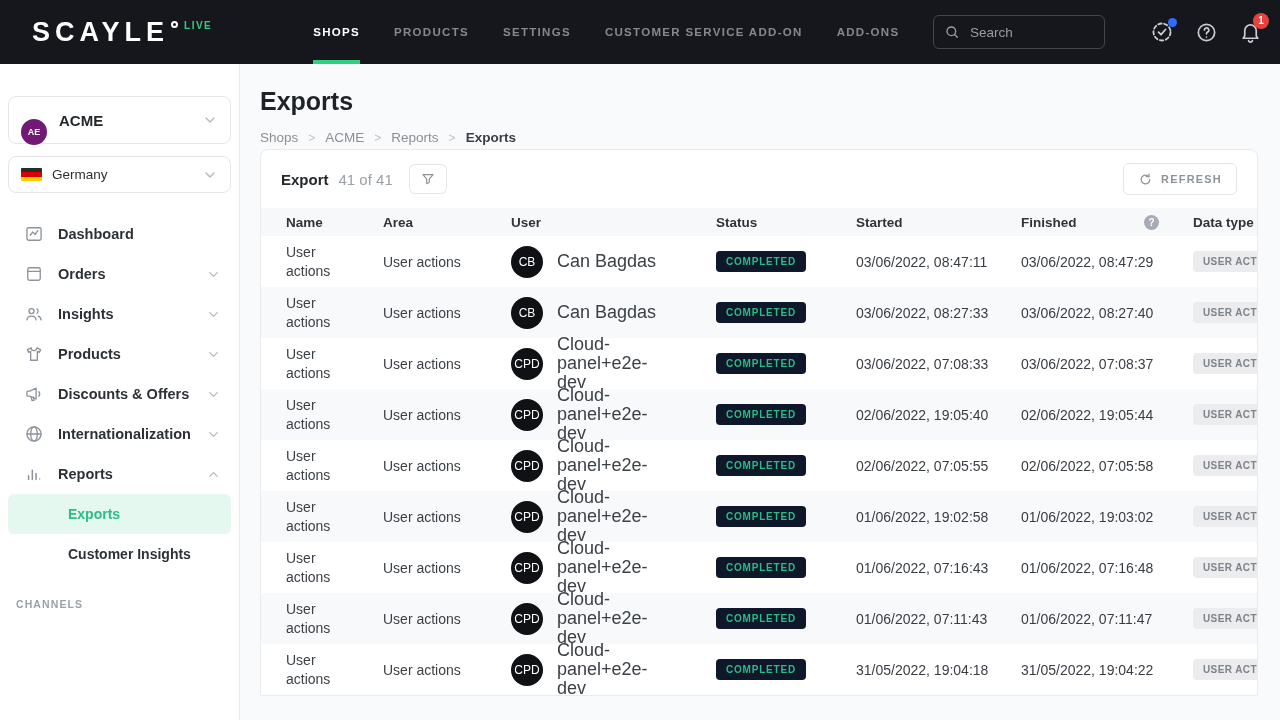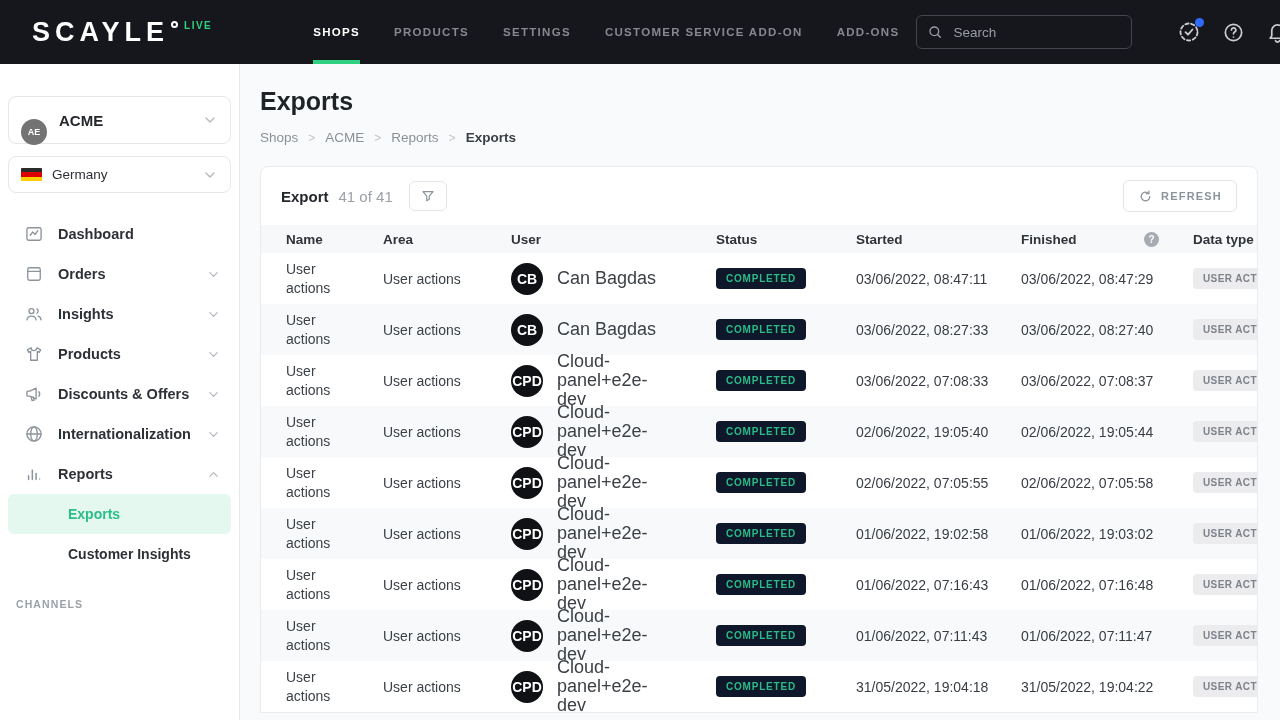--- a/index.html
+++ b/index.html
@@ -24,21 +24,21 @@
   .topnav-item {
     height:100%; display:flex; align-items:center; padding:0 17px;
     color:#85898f; font-size:11.5px; font-weight:bold; letter-spacing:1.3px;
     position:relative; cursor:pointer; white-space:nowrap;
   }
   .topnav-item.active { color:#fff; }
   .topnav-item.active::after {
     content:""; position:absolute; left:17px; right:17px; bottom:0; height:4px; background:#2fd180;
   }
   .searchbox {
-    margin-left:auto; width:216px; height:34px; border:1px solid #43464c; border-radius:6px;
+    margin-left:auto; width:172px; height:34px; border:1px solid #43464c; border-radius:6px;
     display:flex; align-items:center; padding:0 10px; color:#9a9ea5; gap:8px; flex:none;
   }
   .searchbox input {
     background:transparent; border:none; outline:none; color:#d4d6d9; font-size:13.5px; width:100%;
     font-family:"Liberation Sans", sans-serif;
   }
   .searchbox input::placeholder { color:#9a9ea5; }
   .topbar-icons { display:flex; align-items:center; margin:0 18px 0 24px; color:#c9ccd0; }
   .tb-icon { position:relative; margin-left:21px; cursor:pointer; }
   .blue-dot { position:absolute; top:-2px; right:-3px; width:9px; height:9px; border-radius:50%; background:#2f6bfd; }
@@ -56,21 +56,21 @@
     width:240px; flex:none; background:#fff; border-right:1px solid #e8eaee;
     padding-top:32px; overflow:hidden;
   }
   .selector {
     margin:0 8px 12px; border:1px solid #e4e6ea; border-radius:8px;
     display:flex; align-items:center; padding:0 12px; cursor:pointer; background:#fff;
   }
   .selector.shop { height:48px; }
   .selector.country { height:37px; }
   .shop-badge {
-    width:26px; height:26px; border-radius:50%; background:#737373; color:#fff;
+    width:26px; height:26px; border-radius:50%; background:#701a75; color:#fff;
     font-size:9px; font-weight:bold; display:flex; align-items:center; justify-content:center; flex:none;margin-top:23px;
   }
   .shop-name { margin-left:12px; font-size:15px; font-weight:bold; color:#23262b; }
   .country-name { margin-left:10px; font-size:13.5px; color:#2c2f34; }
   .sel-chevron { margin-left:auto; color:#b3b8bf; }
   .flag-de { width:21px; height:13px; flex:none; display:flex; flex-direction:column; border-radius:1px; overflow:hidden; }
   .flag-de div { flex:1; }
   .flag-black { background:#2b2b2b; } .flag-red { background:#dd0000; } .flag-gold { background:#ffce00; }
 
   .menu { margin-top:21px; }
@@ -92,21 +92,21 @@
 
   
   .main { flex:1; padding-left:20px; overflow:hidden; }
   .page-title { margin:23px 0 0 0; font-size:25px; font-weight:bold; color:#1f2328; }
   .breadcrumb { display:flex; align-items:center; margin-top:14px; font-size:13.5px; }
   .crumb { color:#8a9097; cursor:pointer; }
   .crumb-sep { color:#c0c4c9; margin:0 10px; font-size:12px; }
   .crumb.current { color:#3a3f46; font-weight:bold; cursor:default; }
 
   .card {
-    margin-top:21px; width:998px; background:#fff; border:1px solid #e9ebee;
+    margin-top:4px; width:998px; background:#fff; border:1px solid #e9ebee;
     border-radius:8px 8px 0 0; overflow:hidden; height:547px;
   }
   .card-header { height:58px; display:flex; align-items:center; padding:0 20px; }
   .card-title { font-size:15px; font-weight:bold; color:#24272c; }
   .card-count { font-size:15px; color:#9ba1a8; margin-left:10px; }
   .filter-btn {
     margin-left:16px; width:38px; height:30px; border:1px solid #e3e5e9; border-radius:6px;
     background:#fff; display:flex; align-items:center; justify-content:center; color:#8d939b; cursor:pointer;
   }
   .refresh-btn {
@@ -121,21 +121,21 @@
   .thead .cell { font-size:13.5px; font-weight:bold; color:#303439; }
   .row { display:flex; align-items:center; height:51px; }
   .row:nth-child(even) { background:#f8f9fa; }
   .cell { flex:none; }
   .c-name { width:62px; margin-left:25px; margin-right:35px; font-size:14px; color:#3c4147; line-height:19px; }
   .thead .c-name { width:97px; margin-right:0; }
   .c-area { width:128px; font-size:14px; color:#3c4147; }
   .c-user { width:205px; display:flex; align-items:center; }
   .user-avatar {
     width:32px; height:32px; border-radius:50%; background:#101114; color:#fff;
-    font-size:14px; font-weight:bold; display:flex; align-items:center; justify-content:center; flex:none;
+    font-size:12px; font-weight:normal; display:flex; align-items:center; justify-content:center; flex:none;
   }
   .user-name { margin-left:14px; font-size:18px; color:#3c4147; line-height:19px; width:112px; }
   .c-status { width:140px; }
   .status-pill {
     display:inline-block; background:#0f172a; color:#2abb87; font-size:10px; font-weight:bold;
     letter-spacing:0.8px; padding:5px 10px; border-radius:4px;
   }
   .c-started { width:165px; font-size:14px; color:#383d44; }
   .c-finished { width:172px; font-size:14px; color:#383d44; display:flex; align-items:center; }
   .qmark {

